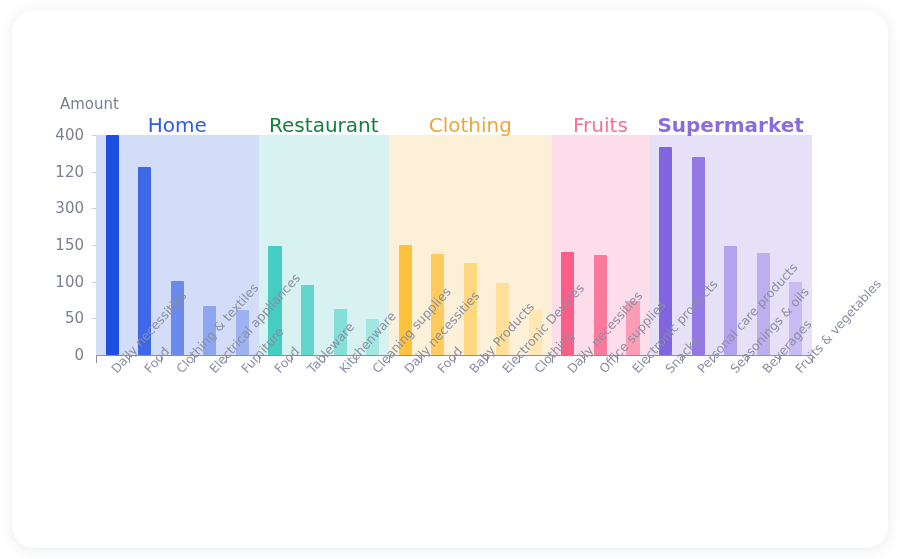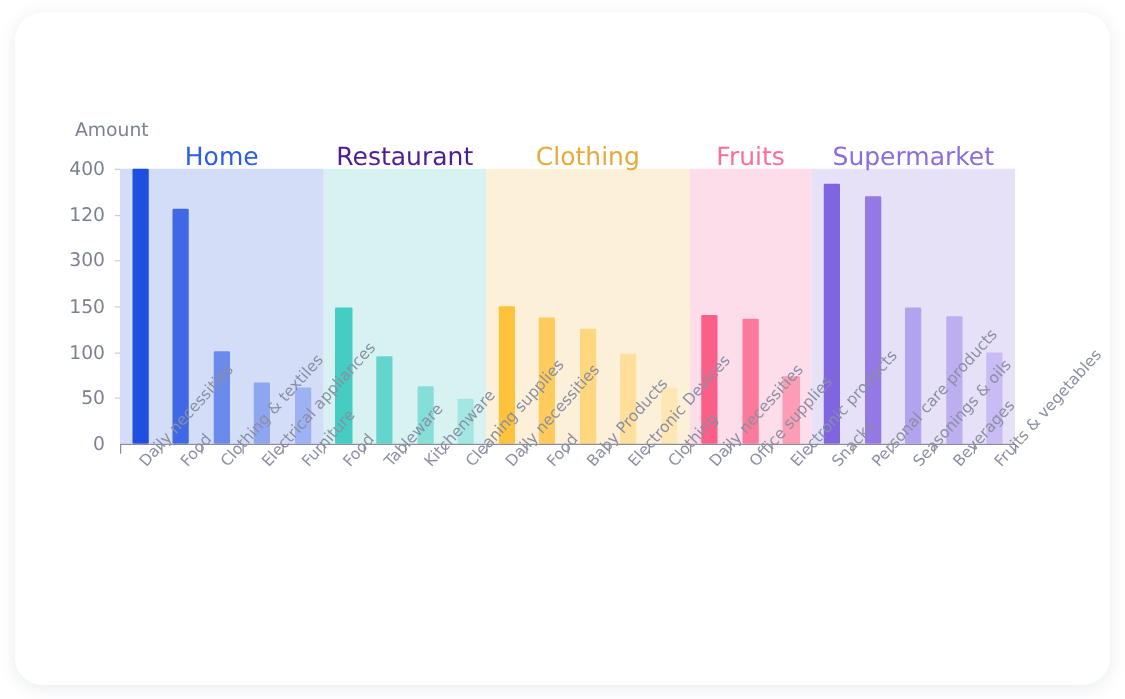--- a/index.html
+++ b/index.html
@@ -115,24 +115,24 @@
     <div id="ylabel">Amount</div>
     <div id="bands">
         <div class="band" style="left: 84px; width: 162.727px; top: 125px; height: 220px; background: rgb(211, 221, 247);"></div>
         <div class="band" style="left: 246.727px; width: 130.182px; top: 125px; height: 220px; background: rgb(216, 242, 241);"></div>
         <div class="band" style="left: 376.909px; width: 162.727px; top: 125px; height: 220px; background: rgb(253, 240, 217);"></div>
         <div class="band" style="left: 539.636px; width: 97.6364px; top: 125px; height: 220px; background: rgb(253, 221, 234);"></div>
         <div class="band" style="left: 637.273px; width: 162.727px; top: 125px; height: 220px; background: rgb(230, 225, 247);"></div>
       </div>
     <div id="group-labels">
         <div class="group-label" style="left: 165.364px; color: rgb(44, 92, 232);">Home</div>
-        <div class="group-label" style="left: 311.818px; color: #4c1d95;">Restaurant</div>
+        <div class="group-label" style="left: 311.818px; color: #15803d;">Restaurant</div>
         <div class="group-label" style="left: 458.273px; color: rgb(233, 168, 58);">Clothing</div>
         <div class="group-label" style="left: 588.455px; color: rgb(251, 110, 149);">Fruits</div>
-        <div class="group-label" style="left: 718.636px; color: rgb(139, 108, 224);">Supermarket</div>
+        <div class="group-label" style="left: 718.636px; color: rgb(139, 108, 224); font-weight: bold;">Supermarket</div>
       </div>
     <div id="yticks">
         <div class="ytick-label" style="top: 345px; width: 72px; left: 0px;">0</div>
         <div class="ytick-label" style="top: 308.333px; width: 72px; left: 0px;">50</div>
         <div class="ygrid" style="top: 308.333px; left: 80px;"></div>
         <div class="ytick-label" style="top: 271.667px; width: 72px; left: 0px;">100</div>
         <div class="ygrid" style="top: 271.667px; left: 80px;"></div>
         <div class="ytick-label" style="top: 235px; width: 72px; left: 0px;">150</div>
         <div class="ygrid" style="top: 235px; left: 80px;"></div>
         <div class="ytick-label" style="top: 198.333px; width: 72px; left: 0px;">300</div>

